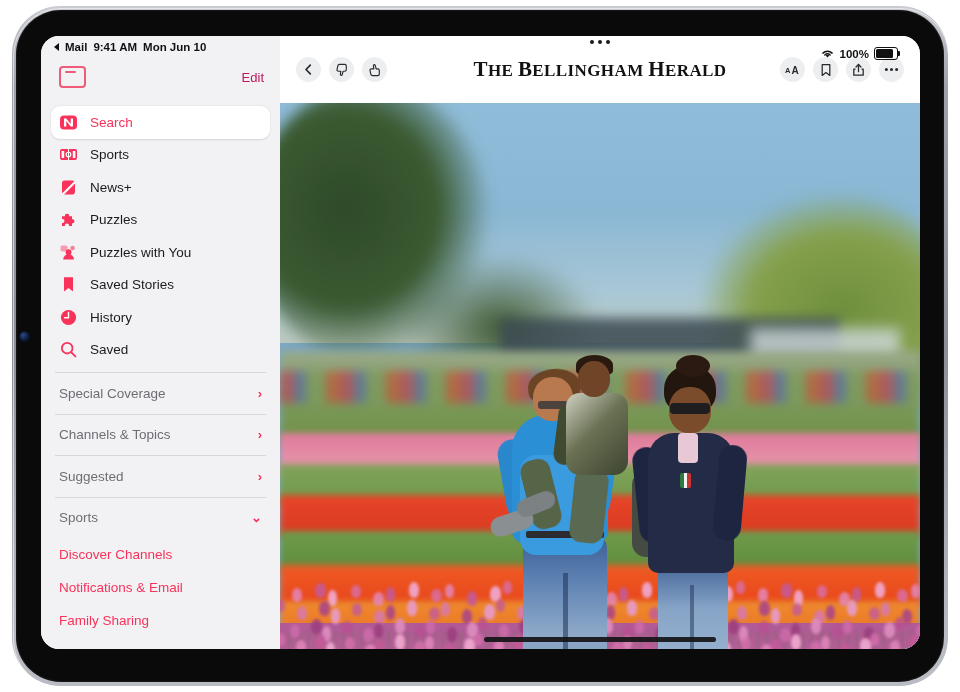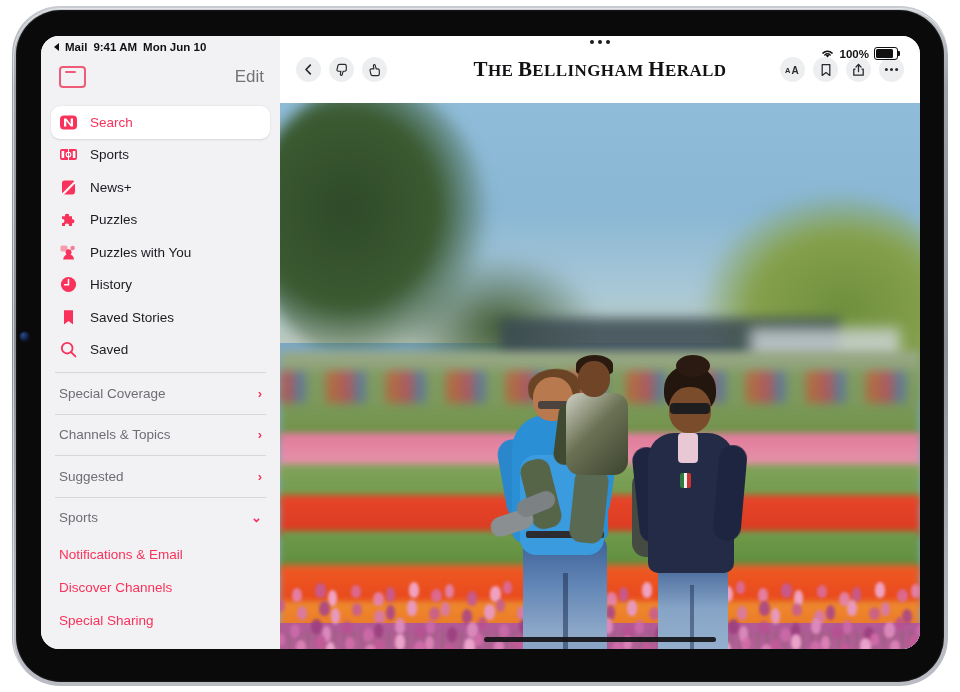--- a/index.html
+++ b/index.html
@@ -32,21 +32,21 @@
   .batt i{position:absolute;left:1px;top:1px;bottom:1px;width:17px;background:#111;border-radius:1.5px;display:block;}
 
   
   .sidebar{position:absolute;left:0;top:0;width:239px;height:613px;background:#f2f2f5;
     border-right:.5px solid #d9d9de;}
   .sb-top{height:42px;display:flex;align-items:center;justify-content:space-between;
     padding:20px 16px 0 18px;}
   .folder-ic{width:23px;height:18px;border:2px solid #ef5a78;border-radius:4px;position:relative;}
   .folder-ic::before{content:"";position:absolute;left:4px;top:2.5px;width:11px;height:2px;
     background:#ef5a78;border-radius:1px;}
-  .edit-btn{color:#737373;font-size:17px;}
+  .edit-btn{color:#be185d;font-size:13px;}
 
   .nav{margin-top:8px;padding:0 10px;}
   .nav-row{display:flex;align-items:center;gap:12px;height:32.5px;padding:0 8px;border-radius:9px;
     font-size:13.5px;color:#1b1b1f;}
   .nav-row.sel{background:#fff;color:#f8325a;box-shadow:0 .5px 2px rgba(0,0,0,.12);}
   .ic{width:19px;height:19px;flex:0 0 19px;position:relative;}
 
   .divider{height:.5px;background:#d6d6db;margin:0 14px;}
   .sec-row{display:flex;align-items:center;justify-content:space-between;height:41px;
     padding:0 18px 0 18px;font-size:13.5px;color:#6d6d73;}
@@ -233,34 +233,34 @@
               <circle cx="9.6" cy="9.2" r="2.9" fill="#f8325a"></circle>
               <path d="M4.2 16.5a5.4 5.4 0 0 1 10.8 0z" fill="#f8325a"></path>
             </svg>
           </span>
           <span>Puzzles with You</span>
         </div>
 
         <div class="nav-row">
           <span class="ic">
             <svg width="19" height="19" viewBox="0 0 19 19">
+              <path d="M5 2.2h9v14.4l-4.5-3.6L5 16.6z" fill="#f8325a"></path>
+            </svg>
+          </span>
+          <span>Saved Stories</span>
+        </div>
+
+        <div class="nav-row">
+          <span class="ic">
+            <svg width="19" height="19" viewBox="0 0 19 19">
               <circle cx="9.5" cy="9.5" r="7.6" fill="#f8325a"></circle>
               <path d="M9.5 4.6v5.2H5.6" stroke="#fff" stroke-width="1.5" fill="none" stroke-linecap="round"></path>
             </svg>
           </span>
           <span>History</span>
-        </div>
-
-        <div class="nav-row">
-          <span class="ic">
-            <svg width="19" height="19" viewBox="0 0 19 19">
-              <path d="M5 2.2h9v14.4l-4.5-3.6L5 16.6z" fill="#f8325a"></path>
-            </svg>
-          </span>
-          <span>Saved Stories</span>
         </div>
 
         <div class="nav-row">
           <span class="ic">
             <svg width="19" height="19" viewBox="0 0 19 19">
               <circle cx="8.2" cy="8.2" r="5.3" fill="none" stroke="#f8325a" stroke-width="1.8"></circle>
               <path d="M12.3 12.3 16.4 16.4" stroke="#f8325a" stroke-width="1.9" stroke-linecap="round"></path>
             </svg>
           </span>
           <span>Saved</span>
@@ -283,27 +283,27 @@
         <span>Suggested</span>
         <span class="chev">›</span>
       </div>
       <div class="divider"></div>
       <div class="sec-row">
         <span>Sports</span>
         <span class="chev">⌄</span>
       </div>
 
       <div class="link-row">
+        <span>Discover Channels</span>
+      </div>
+      <div class="link-row">
         <span>Notifications &amp; Email</span>
       </div>
       <div class="link-row">
-        <span>Discover Channels</span>
-      </div>
-      <div class="link-row">
-        <span>Special Sharing</span>
+        <span>Family Sharing</span>
       </div>
     </div>
 
     <div class="article">
       <div class="multitask">
         <span></span>
           <span></span>
           <span></span>
       </div>
 

